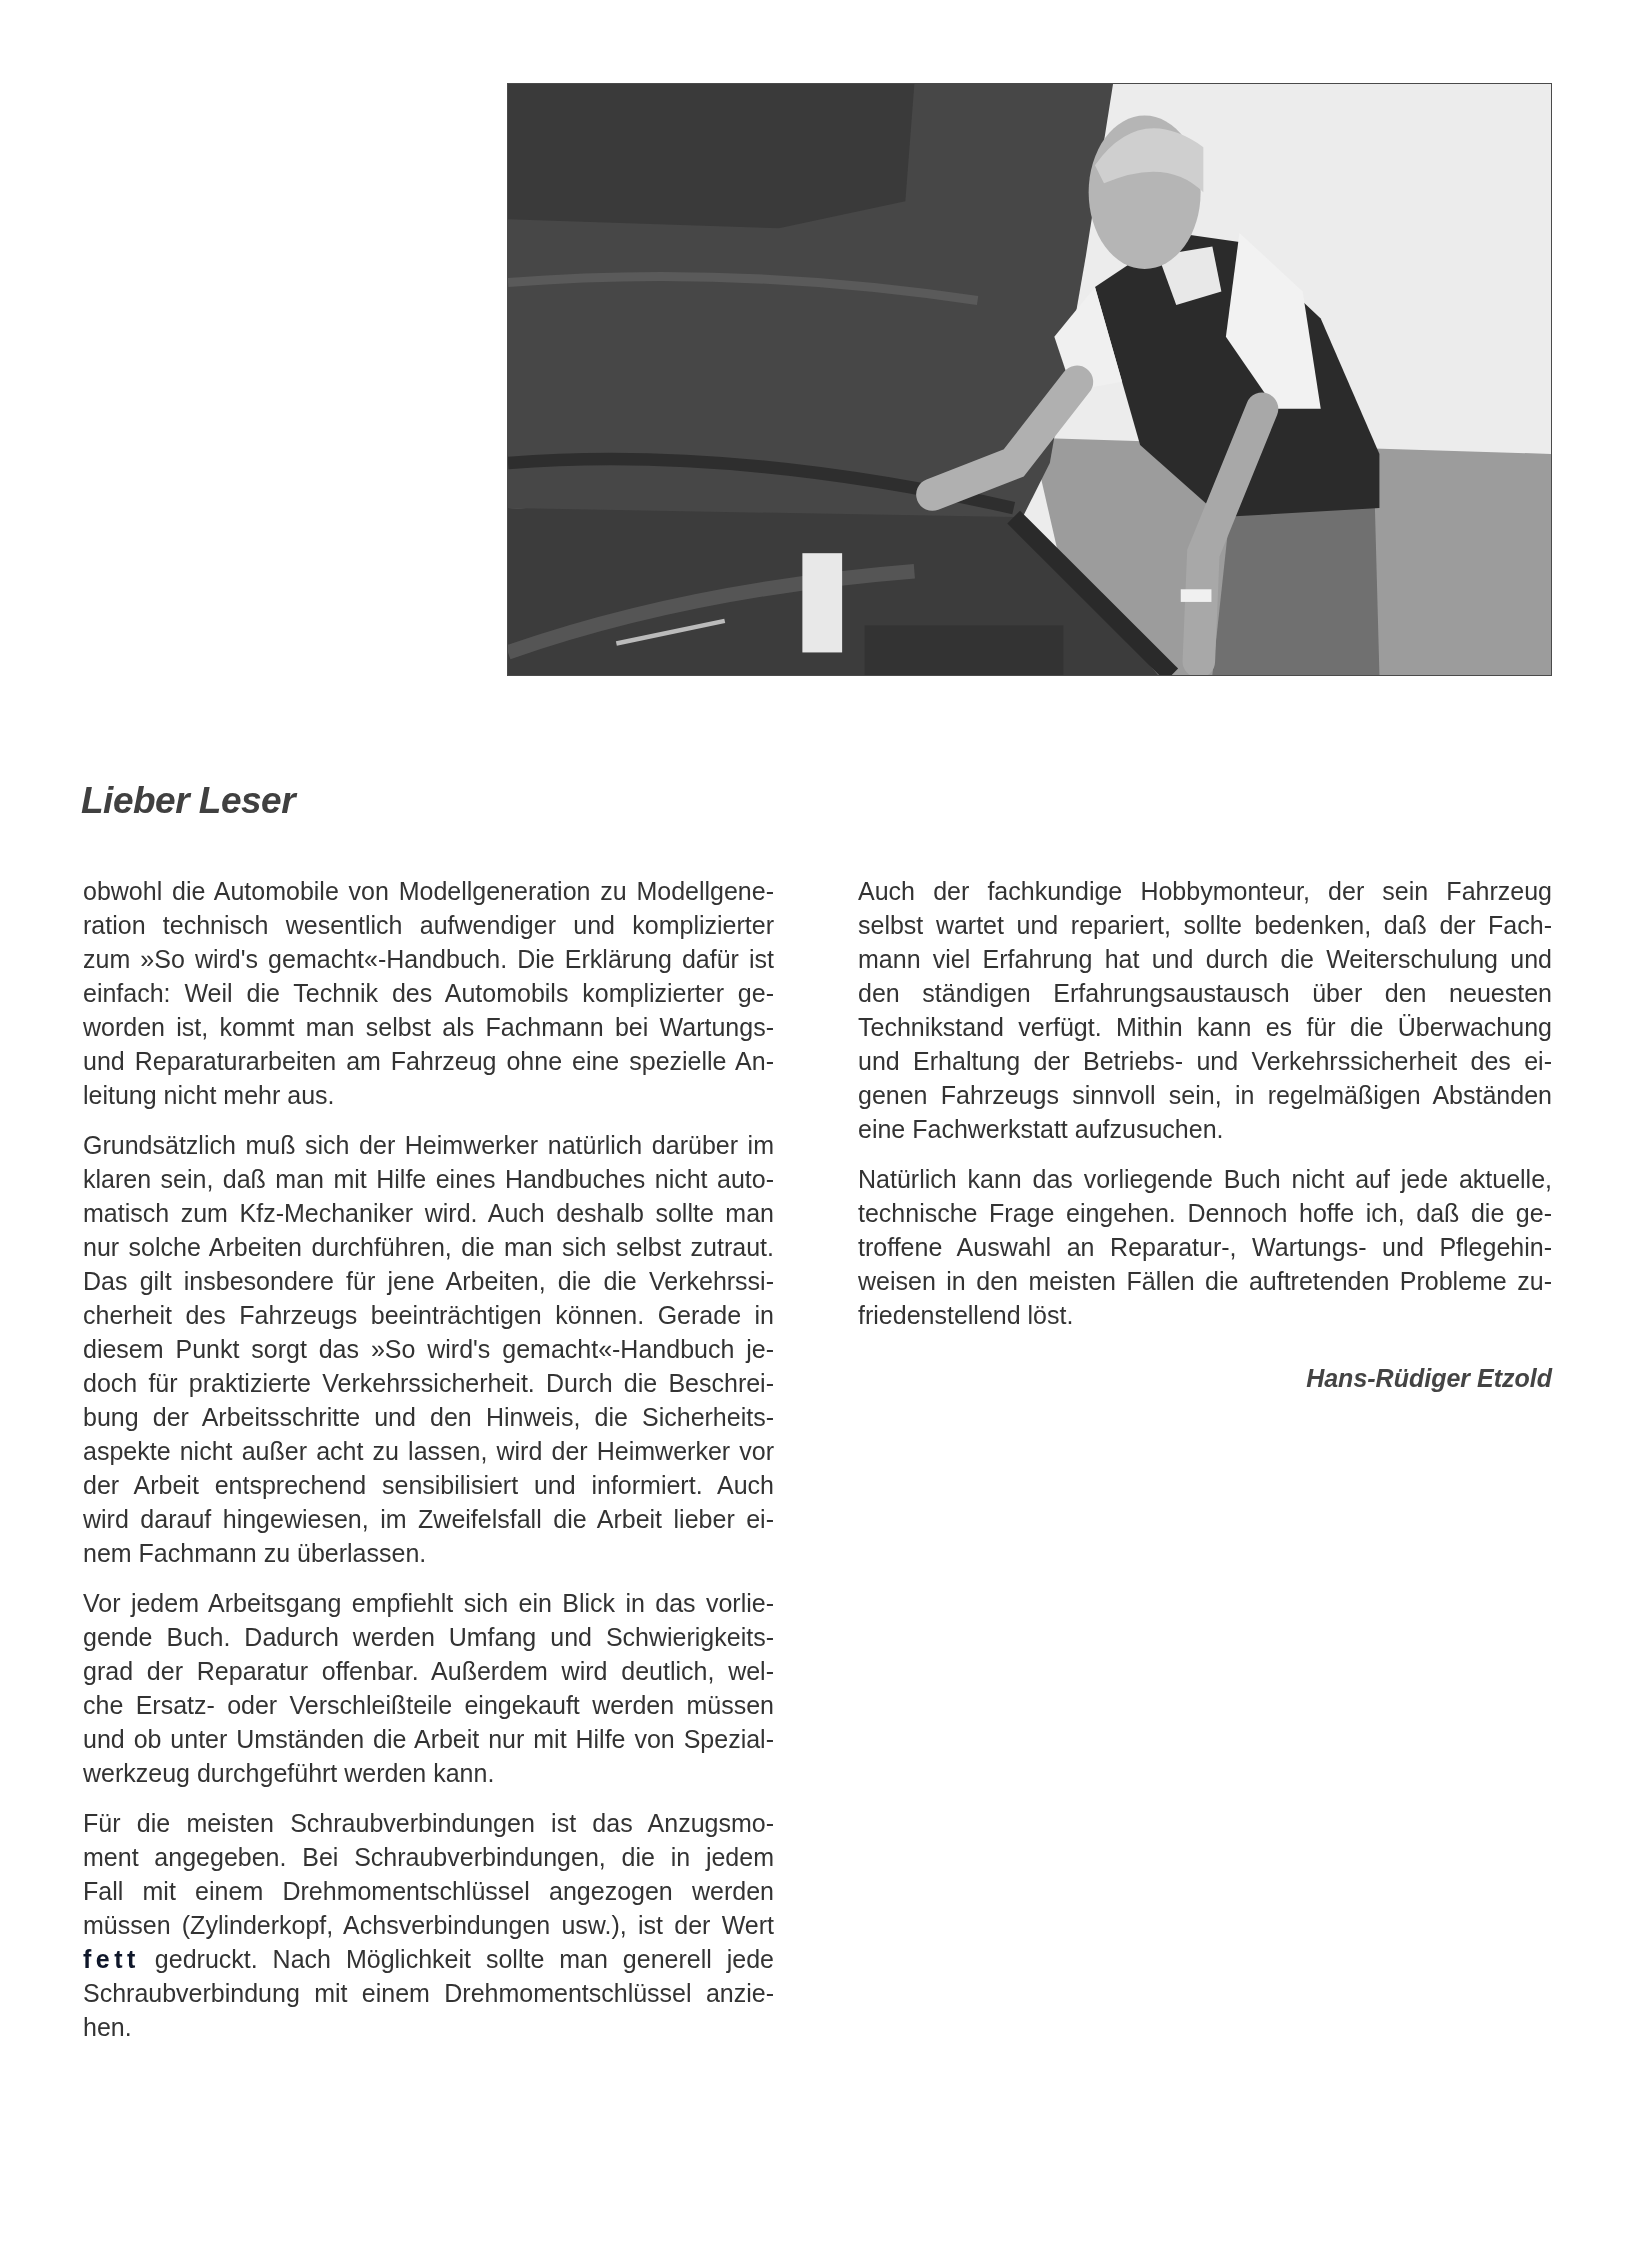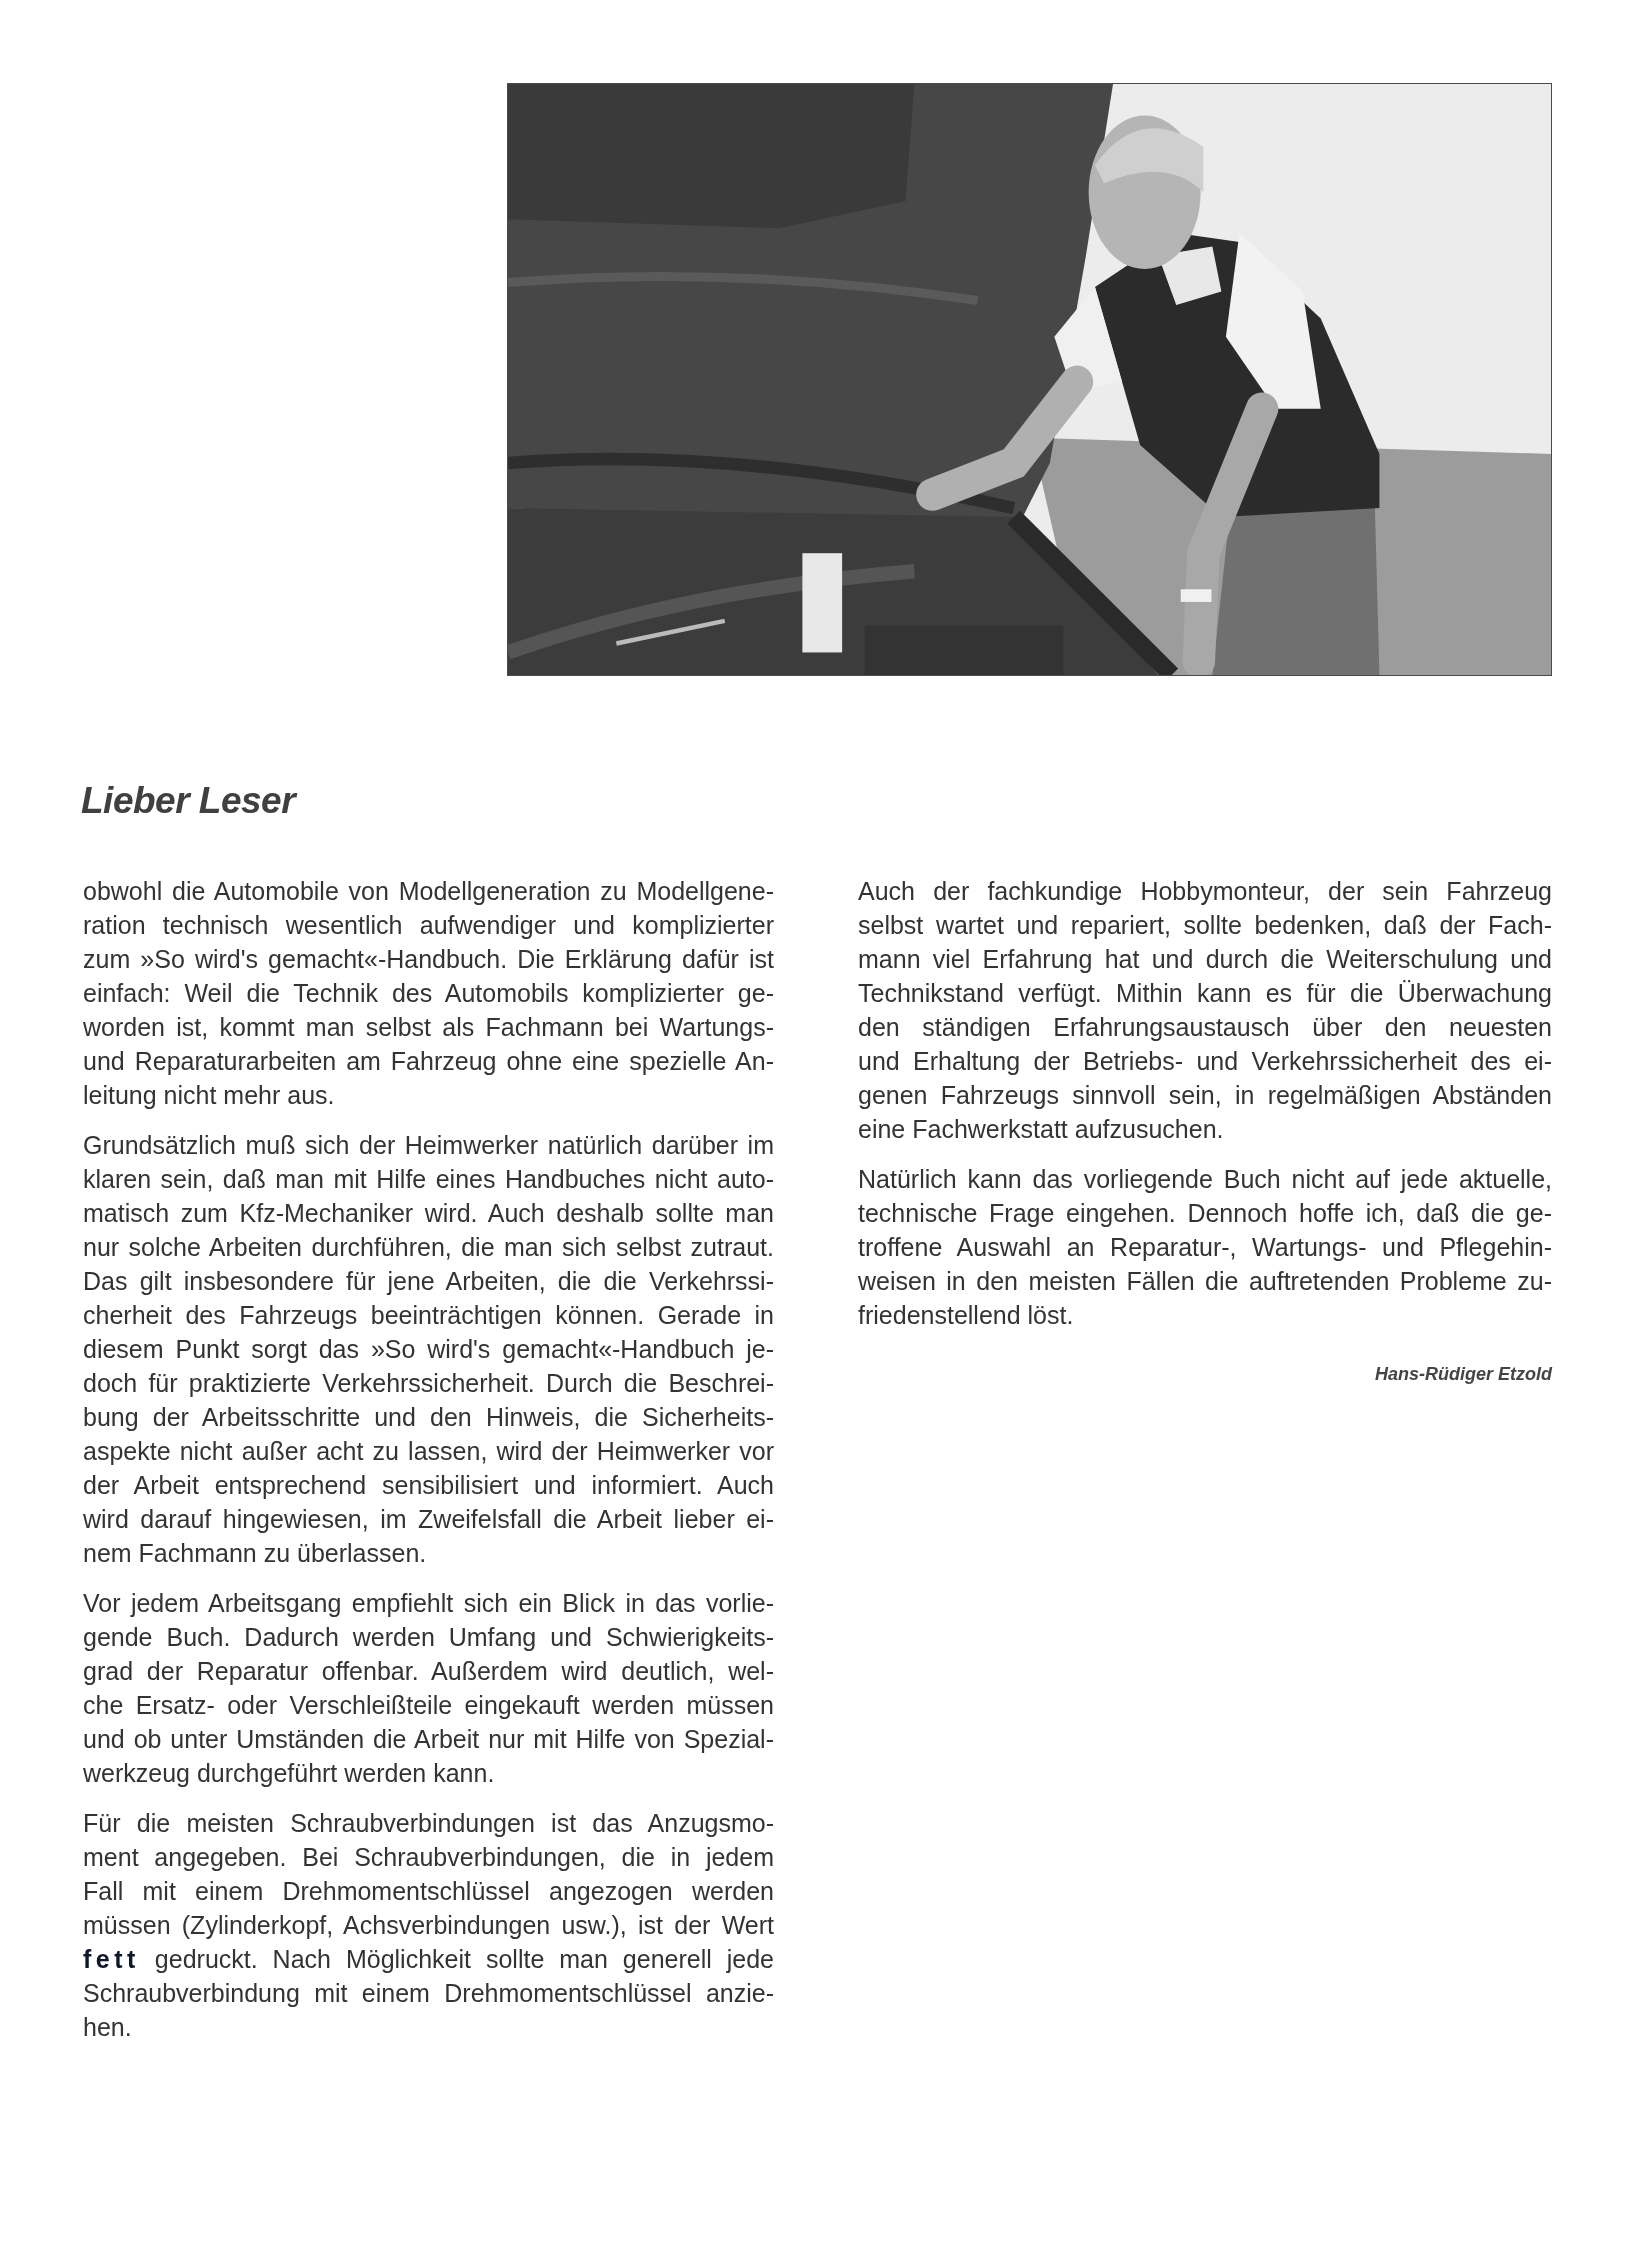--- a/index.html
+++ b/index.html
@@ -14,21 +14,21 @@
   .col { position: absolute; top: 858px; }
   .col-left { left: 83px; width: 691px; }
   .col-right { left: 858px; width: 694px; }
   .para { margin: 16px 0 11px 0; }
   .line { display: block; height: 34px; line-height: 34px; font-size: 25px;
           white-space: nowrap; text-align: justify; text-align-last: justify;
           transform-origin: 0 50%; }
   .line.last { text-align: left; text-align-last: left; }
   .bold-spaced { font-weight: bold; letter-spacing: 4.5px; color: #0f172a; }
   .author { position: absolute; right: 82px; top: 1364px; margin: 0;
-            font-size: 18px; font-weight: bold; font-style: italic; color: #444444; }
+            font-size: 25px; font-weight: bold; font-style: italic; color: #444444; }
 </style>
 </head>
 <body>
 
 <div class="photo">
   <svg viewBox="0 0 1155 655" preserveAspectRatio="none">
 
     <rect x="0" y="0" width="1155" height="655" fill="#ececec"></rect>
 
     <polygon points="560,582 1155,600 1155,655 560,655" fill="#9a9a9a"></polygon>
@@ -107,22 +107,22 @@
       <span class="line"><span class="bold-spaced">fett</span> gedruckt. Nach Möglichkeit sollte man generell jede</span>
       <span class="line">Schraubverbindung mit einem Drehmomentschlüssel anzie-</span>
       <span class="line last">hen.</span>
     </div>
   </div>
 <div class="col col-right" id="col-right">
     <div class="para">
       <span class="line">Auch der fachkundige Hobbymonteur, der sein Fahrzeug</span>
       <span class="line">selbst wartet und repariert, sollte bedenken, daß der Fach-</span>
       <span class="line">mann viel Erfahrung hat und durch die Weiterschulung und</span>
+      <span class="line">den ständigen Erfahrungsaustausch über den neuesten</span>
       <span class="line">Technikstand verfügt. Mithin kann es für die Überwachung</span>
-      <span class="line">den ständigen Erfahrungsaustausch über den neuesten</span>
       <span class="line">und Erhaltung der Betriebs- und Verkehrssicherheit des ei-</span>
       <span class="line">genen Fahrzeugs sinnvoll sein, in regelmäßigen Abständen</span>
       <span class="line last">eine Fachwerkstatt aufzusuchen.</span>
     </div>
     <div class="para">
       <span class="line">Natürlich kann das vorliegende Buch nicht auf jede aktuelle,</span>
       <span class="line">technische Frage eingehen. Dennoch hoffe ich, daß die ge-</span>
       <span class="line">troffene Auswahl an Reparatur-, Wartungs- und Pflegehin-</span>
       <span class="line">weisen in den meisten Fällen die auftretenden Probleme zu-</span>
       <span class="line last">friedenstellend löst.</span>

